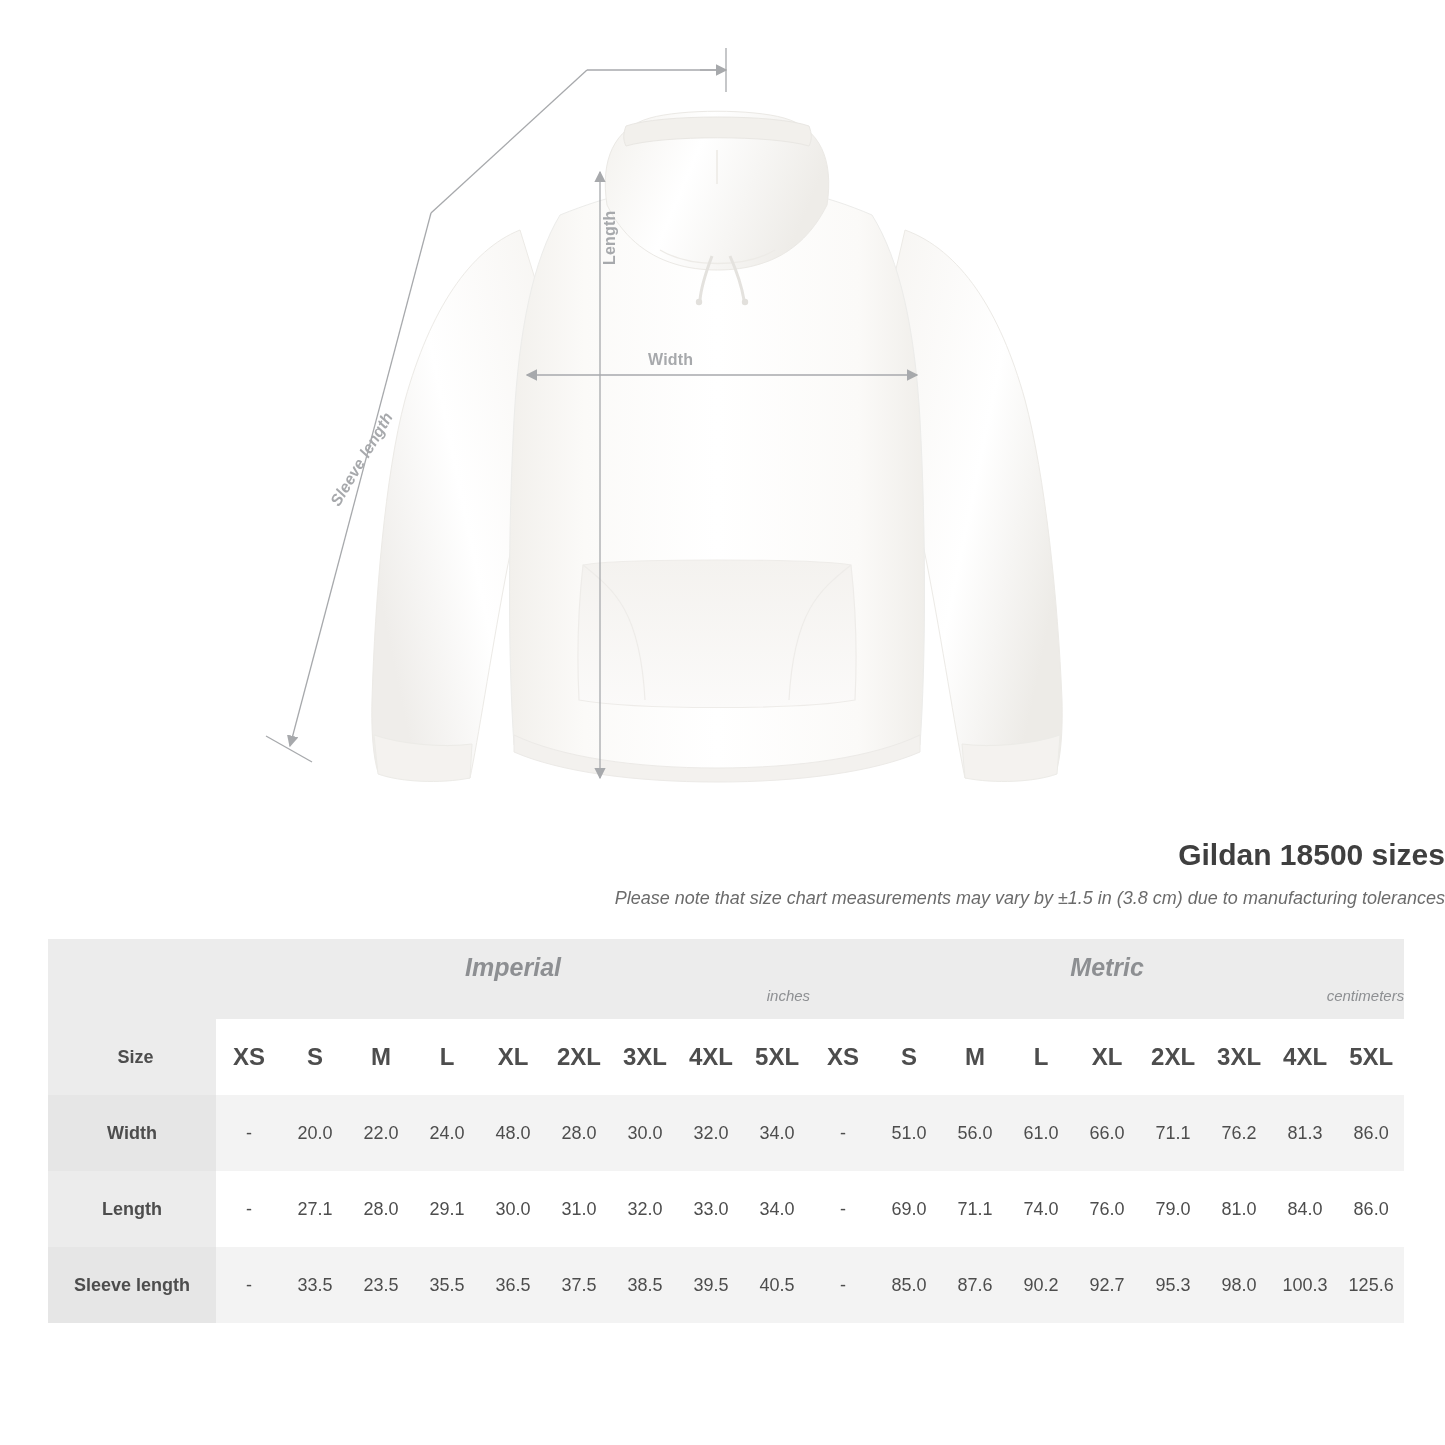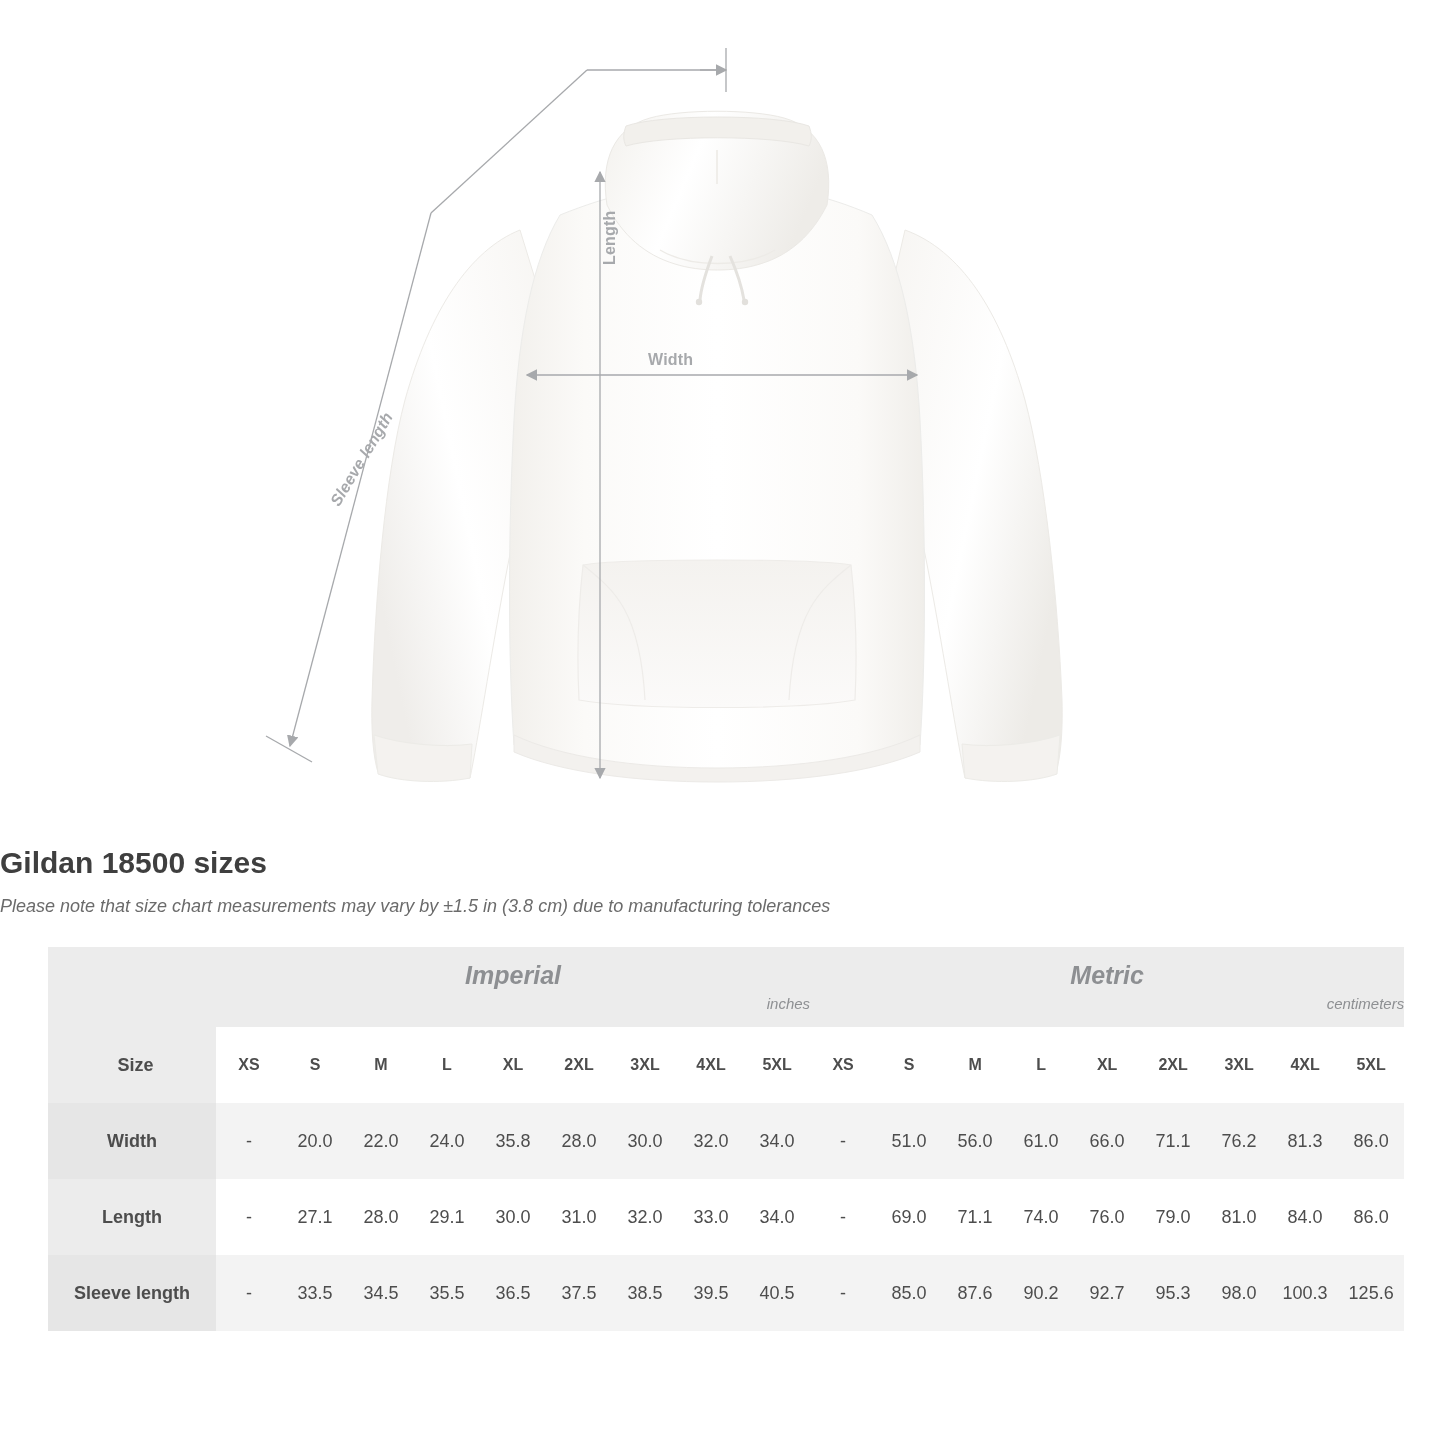--- a/index.html
+++ b/index.html
@@ -54,22 +54,22 @@
     left: 327px;
     top: 500px;
     transform: rotate(-59deg);
     transform-origin: left top;
     white-space: nowrap;
     font-style: italic;
   }
 
   
   .title-block {
-    text-align: left;
-    margin-top: 16px;
+    text-align: right;
+    margin-top: 8px;
   }
   .chart-title {
     font-size: 30px;
     font-weight: bold;
     color: #3f3f3f;
     margin: 0 0 16px 0;
   }
   .chart-note {
     font-size: 18px;
     font-style: italic;
@@ -110,21 +110,21 @@
     margin-top: 6px;
     text-align: right;
   }
   .row-head-cell {
     background: #ececec;
     width: 168px;
   }
   tr.header-row td {
     height: 74px;
     background: #ffffff;
-    font-size: 16px;
+    font-size: 24px;
     color: #4d4d4d;
     font-weight: bold;
   }
   tr.header-row td.rowlabel {
     background: #ececec;
     font-size: 18px;
     font-weight: bold;
     color: #4d4d4d;
     padding-left: 8px;
   }
@@ -299,21 +299,21 @@
           <td>4XL</td>
           <td>5XL</td>
         </tr>
 
         <tr class="data-row band-grey">
           <td class="rowlabel">Width</td>
           <td class="val">-</td>
           <td class="val">20.0</td>
           <td class="val">22.0</td>
           <td class="val">24.0</td>
-          <td class="val">35.8</td>
+          <td class="val">48.0</td>
           <td class="val">28.0</td>
           <td class="val">30.0</td>
           <td class="val">32.0</td>
           <td class="val">34.0</td>
           <td class="val">-</td>
           <td class="val">51.0</td>
           <td class="val">56.0</td>
           <td class="val">61.0</td>
           <td class="val">66.0</td>
           <td class="val">71.1</td>
@@ -341,21 +341,21 @@
           <td class="val">79.0</td>
           <td class="val">81.0</td>
           <td class="val">84.0</td>
           <td class="val">86.0</td>
         </tr>
 
         <tr class="data-row band-grey">
           <td class="rowlabel">Sleeve length</td>
           <td class="val">-</td>
           <td class="val">33.5</td>
-          <td class="val">34.5</td>
+          <td class="val">23.5</td>
           <td class="val">35.5</td>
           <td class="val">36.5</td>
           <td class="val">37.5</td>
           <td class="val">38.5</td>
           <td class="val">39.5</td>
           <td class="val">40.5</td>
           <td class="val">-</td>
           <td class="val">85.0</td>
           <td class="val">87.6</td>
           <td class="val">90.2</td>

